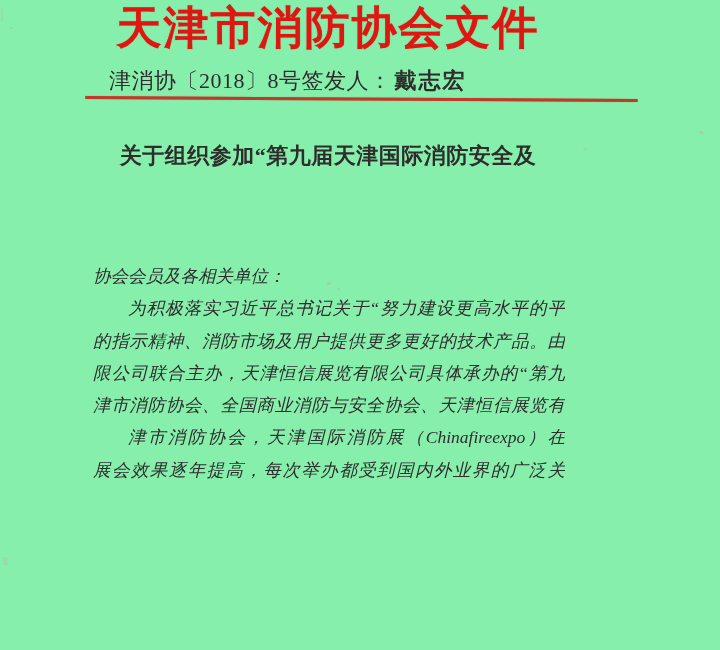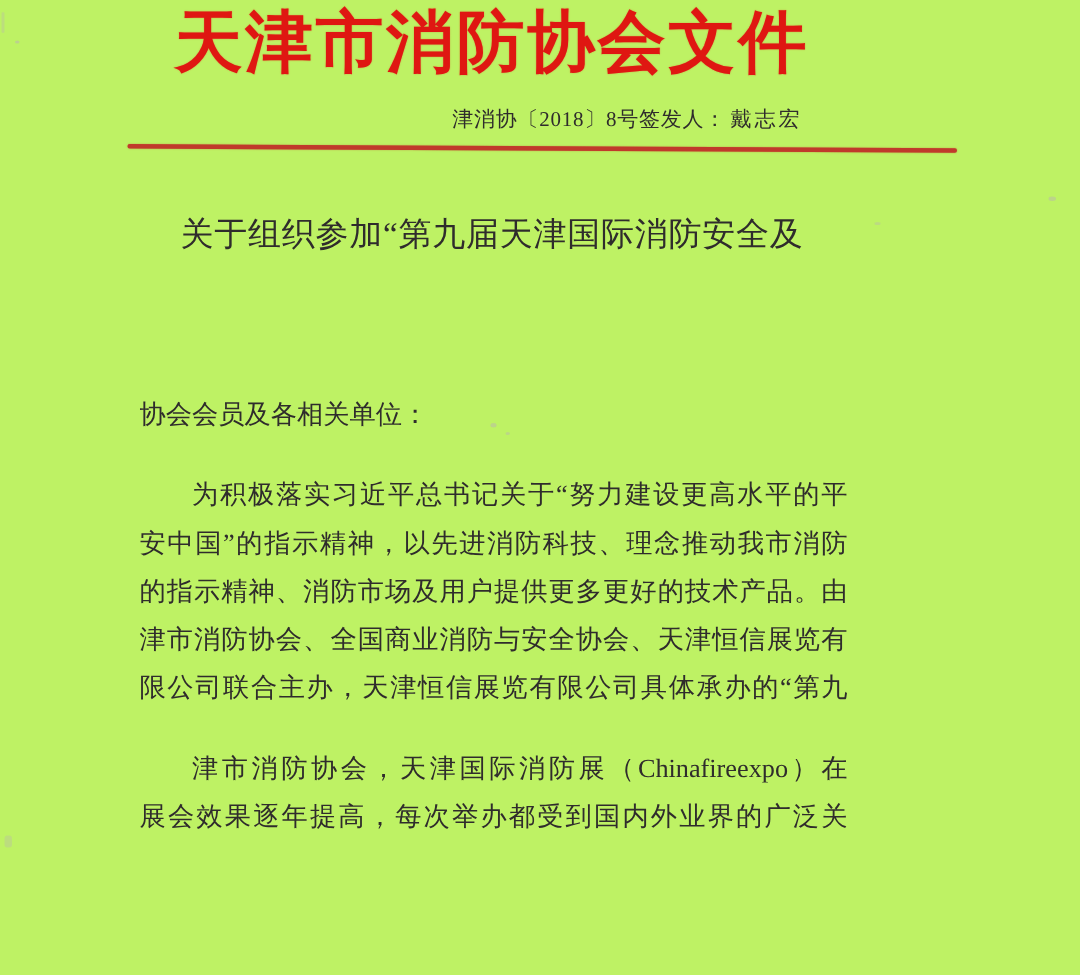--- a/index.html
+++ b/index.html
@@ -4,56 +4,56 @@
 <style>
   * { margin:0; padding:0; box-sizing:border-box; }
   html, body { background:#ffffff; }
   body {
     width:720px; height:650px;
     font-family:"Liberation Serif","DejaVu Serif",serif;
     position:relative; overflow:hidden;
   }
   .page {
     position:absolute; left:0; top:0; width:720px; height:650px;
-    background:#bef264; overflow:hidden;
+    background:#86efac; overflow:hidden;
   }
   .org-title {
     position:absolute; top:3px; left:93px; width:470px;
     text-align:center; font-size:45px; line-height:50px;
     font-weight:bold; letter-spacing:2px; white-space:nowrap;
     color:var(--header-red,#df1712);
     text-shadow:0 0 1px rgba(223,23,18,.45);
   }
   .meta-row {
     position:absolute; top:69px; left:93px; width:470px;
     padding-left:16px; padding-right:28px;
-    display:flex; justify-content:flex-end; align-items:baseline;
-    font-size:14px; line-height:24px; color:var(--ink,#2f2c2c);
+    display:flex; justify-content:flex-start; align-items:baseline;
+    font-size:22px; line-height:24px; color:var(--ink,#2f2c2c);
     letter-spacing:0.5px;
   }
-  .issuer-name { font-weight:normal; margin-left:3px; letter-spacing:2px; }
+  .issuer-name { font-weight:bold; margin-left:3px; letter-spacing:2px; }
   .divider {
     position:absolute; top:96px; left:85px; width:553px; height:3px;
     background:var(--divider-red,#c03a2b);
     transform:rotate(0.3deg); transform-origin:left center;
     border-radius:2px;
     box-shadow:0 0 1px rgba(192,58,43,.6);
   }
   .subject {
     position:absolute; top:135px; left:93px; width:470px;
     text-align:center; font-size:22px; line-height:41px;
-    letter-spacing:0.5px; color:var(--ink,#2f2c2c); font-weight:400;
+    letter-spacing:0.5px; color:var(--ink,#2f2c2c); font-weight:700;
   }
   .doc-body {
     position:absolute; top:260px; left:93px; width:472px;
-    font-size:17.5px; line-height:32.3px; color:var(--ink,#2f2c2c);
+    font-size:17.5px; line-height:32.3px; color:var(--ink,#2f2c2c);font-style:italic;
   }
   .line { text-align:justify; text-justify:inter-character; height:32.3px; overflow:hidden; }
   .line.just { text-align-last:justify; }
-  .line.indent { text-indent:2em;margin-top:21px; }
+  .line.indent { text-indent:2em; }
   .speck { position:absolute; background:#b9b6b0; border-radius:50%; }
 </style>
 </head>
 <body>
 
 <div class="page">
 
   <h1 class="org-title">天津市消防协会文件</h1>
 
   <div class="meta-row">
@@ -65,24 +65,23 @@
 
   <div class="divider"></div>
 
   <div class="subject">
     <div>关于组织参加“第九届天津国际消防安全及</div>
   </div>
 
   <div class="doc-body">
     <div class="line">协会会员及各相关单位：</div>
     <div class="line just indent">为积极落实习近平总书记关于“努力建设更高水平的平</div>
-    <div class="line just">安中国”的指示精神，以先进消防科技、理念推动我市消防</div>
     <div class="line just">的指示精神、消防市场及用户提供更多更好的技术产品。由天</div>
+    <div class="line just">限公司联合主办，天津恒信展览有限公司具体承办的“第九</div>
     <div class="line just">津市消防协会、全国商业消防与安全协会、天津恒信展览有</div>
-    <div class="line just">限公司联合主办，天津恒信展览有限公司具体承办的“第九</div>
     <div class="line just indent">津市消防协会，天津国际消防展（Chinafireexpo）在</div>
     <div class="line just">展会效果逐年提高，每次举办都受到国内外业界的广泛关注，</div>
   </div>
 
   <span class="speck" style="left:10px;top:27px;width:3px;height:2px;opacity:.55"></span>
   <span class="speck" style="left:1px;top:8px;width:2px;height:14px;opacity:.35;border-radius:1px"></span>
   <span class="speck" style="left:699px;top:131px;width:5px;height:3px;opacity:.5"></span>
   <span class="speck" style="left:583px;top:148px;width:4px;height:2px;opacity:.4"></span>
   <span class="speck" style="left:327px;top:282px;width:4px;height:3px;opacity:.5"></span>
   <span class="speck" style="left:337px;top:288px;width:3px;height:2px;opacity:.45"></span>

